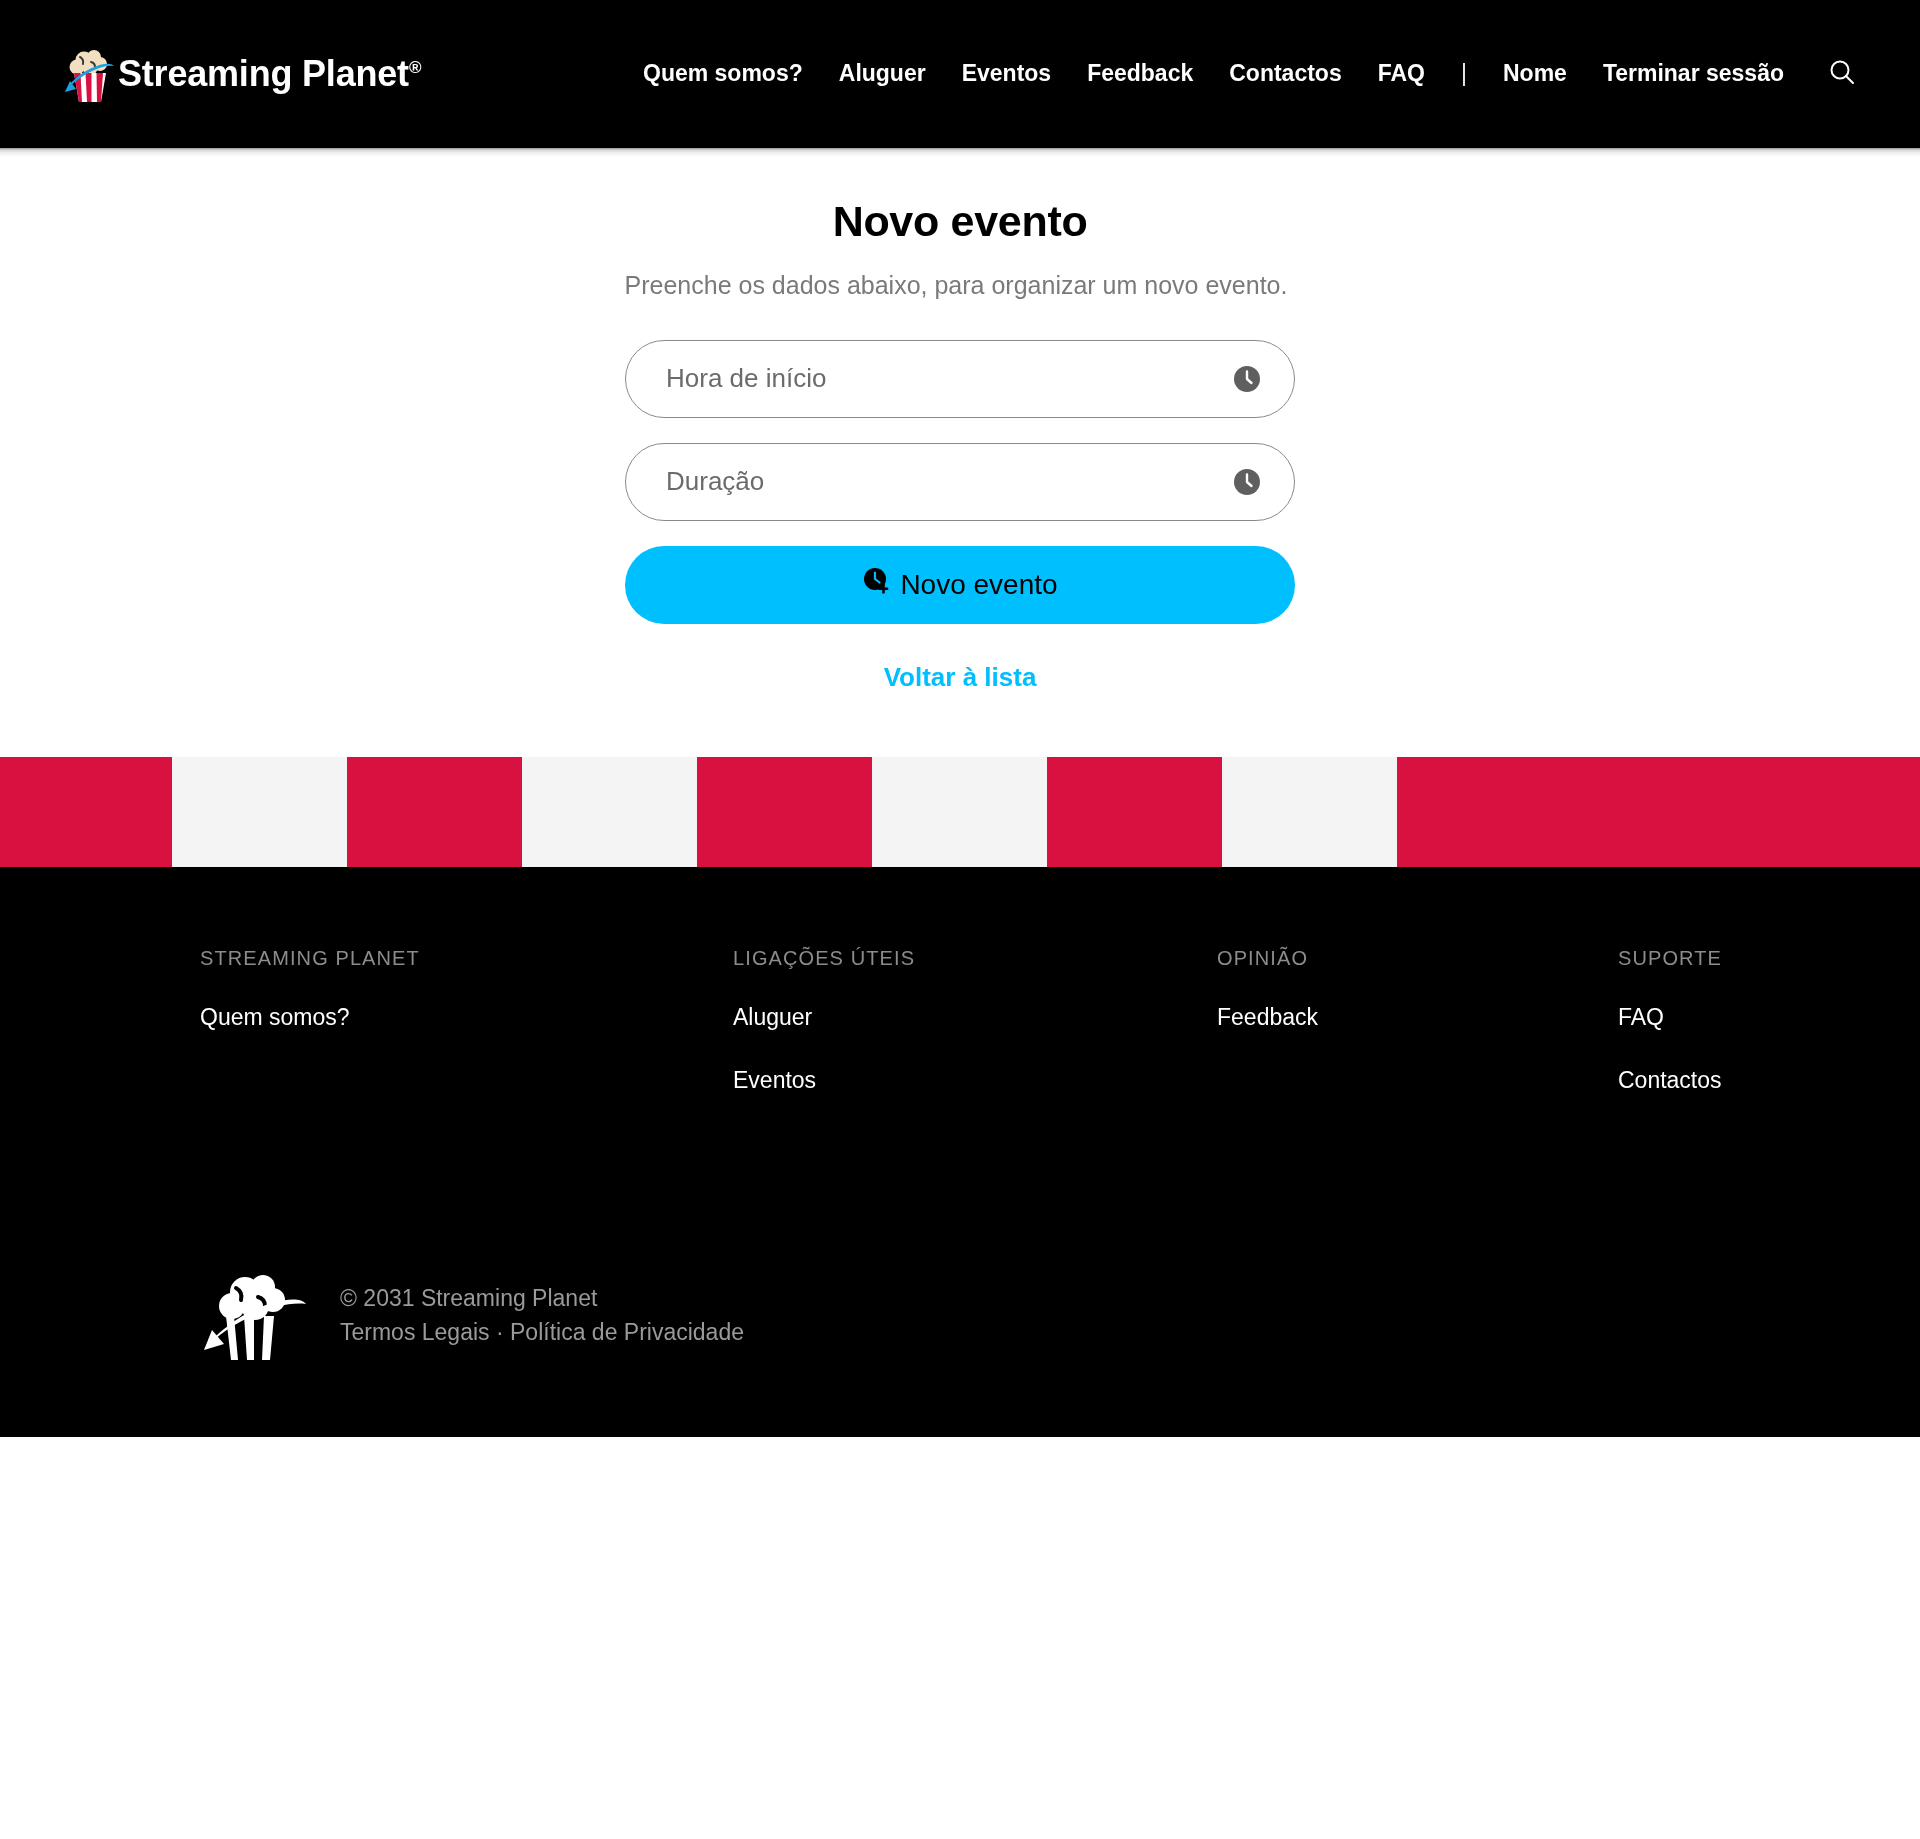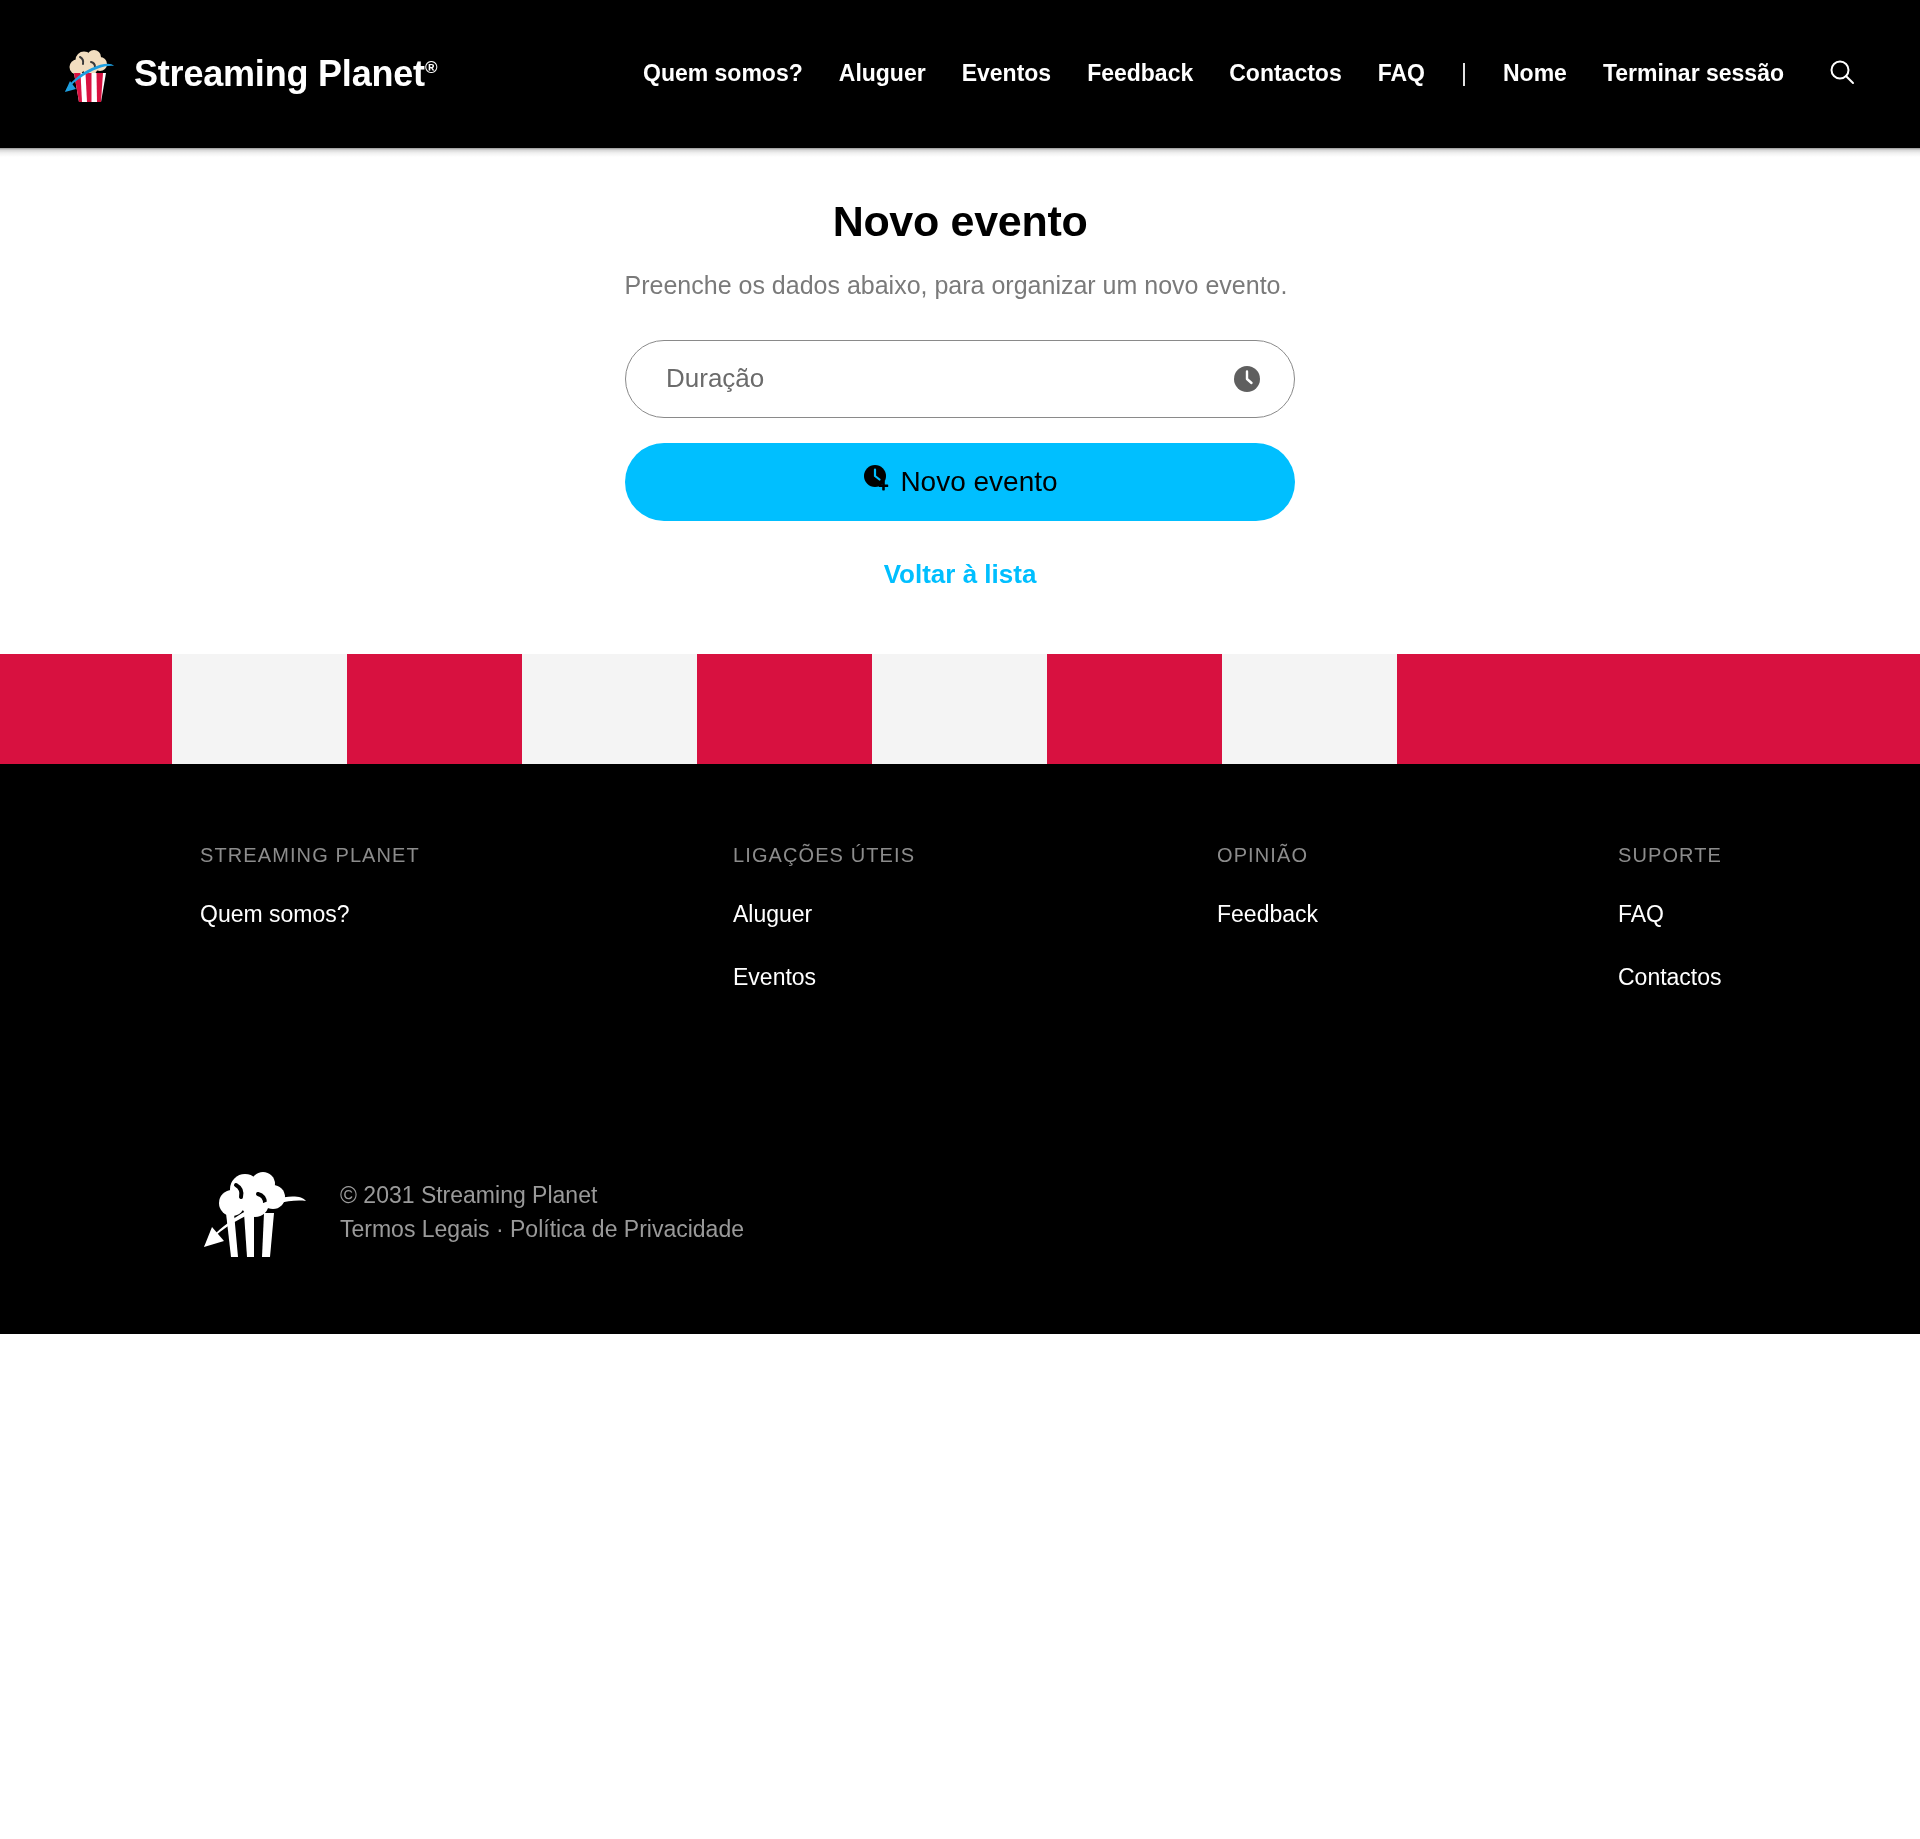--- a/index.html
+++ b/index.html
@@ -31,21 +31,20 @@
     height: 9px;
     width: 100%;
     background: linear-gradient(to bottom, rgba(0,0,0,0.42) 0%, rgba(0,0,0,0.16) 22%, rgba(0,0,0,0.06) 55%, rgba(0,0,0,0.00) 100%);
     position: relative;
     z-index: 4;
   }
 
   .brand {
     display: flex;
     align-items: center;
-    gap: 16px;
     text-decoration: none;
     flex: 0 0 auto;
   }
   .brand-mark { width: 56px; height: 58px; display: block; }
   .brand-text {
     color: #ffffff;
     font-size: 36px;
     font-weight: bold;
     letter-spacing: -0.2px;
     white-space: nowrap;
@@ -294,20 +293,29 @@
 <div class="header-shadow"></div>
 
 <main>
 
   <h1 class="page-title">Novo evento</h1>
   <p class="page-subtitle">Preenche os dados abaixo, para organizar um novo evento.</p>
 
   <form class="form-wrap">
 
 
+    <div class="field">
+      <input class="field-input" type="text" placeholder="Hora de início" style="">
+      <span class="field-icon">
+        <svg width="30" height="30" viewBox="0 0 30 30" xmlns="http://www.w3.org/2000/svg">
+          <circle cx="15" cy="15" r="13" fill="#5f5f5f"></circle>
+          <path d="M15 7.5 L15 15 L19.5 19" stroke="#ffffff" stroke-width="2.4" fill="none" stroke-linecap="round" stroke-linejoin="round"></path>
+        </svg>
+      </span>
+    </div>
 
     <div class="field">
       <input class="field-input" type="text" placeholder="Duração" style="">
       <span class="field-icon">
         <svg width="30" height="30" viewBox="0 0 30 30" xmlns="http://www.w3.org/2000/svg">
           <circle cx="15" cy="15" r="13" fill="#5f5f5f"></circle>
           <path d="M15 7.5 L15 15 L19.5 19" stroke="#ffffff" stroke-width="2.4" fill="none" stroke-linecap="round" stroke-linejoin="round"></path>
         </svg>
       </span>
     </div>

